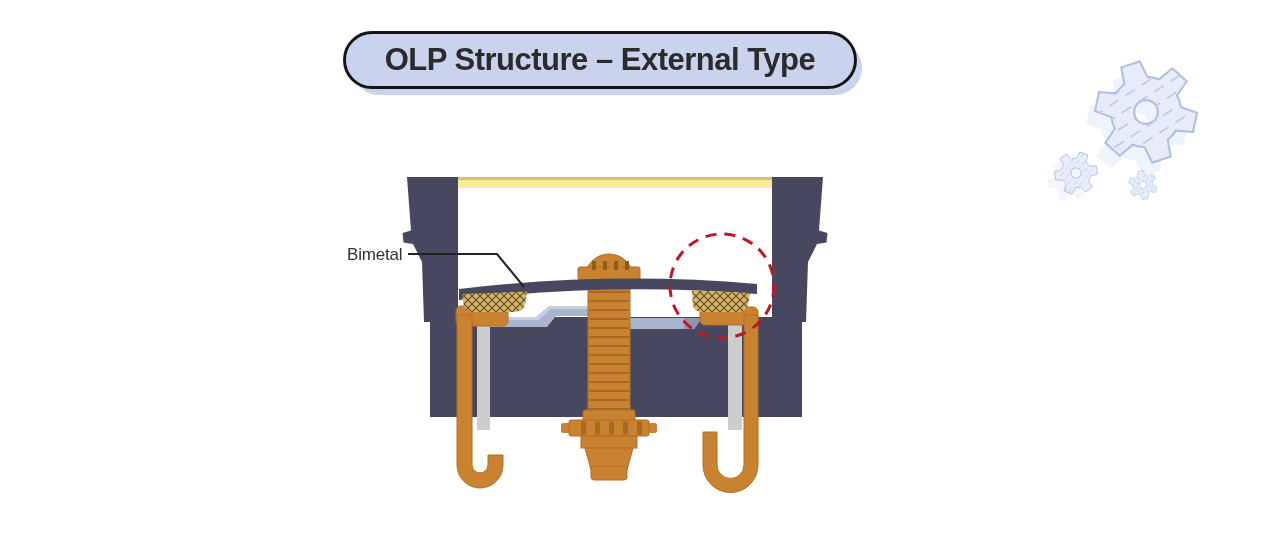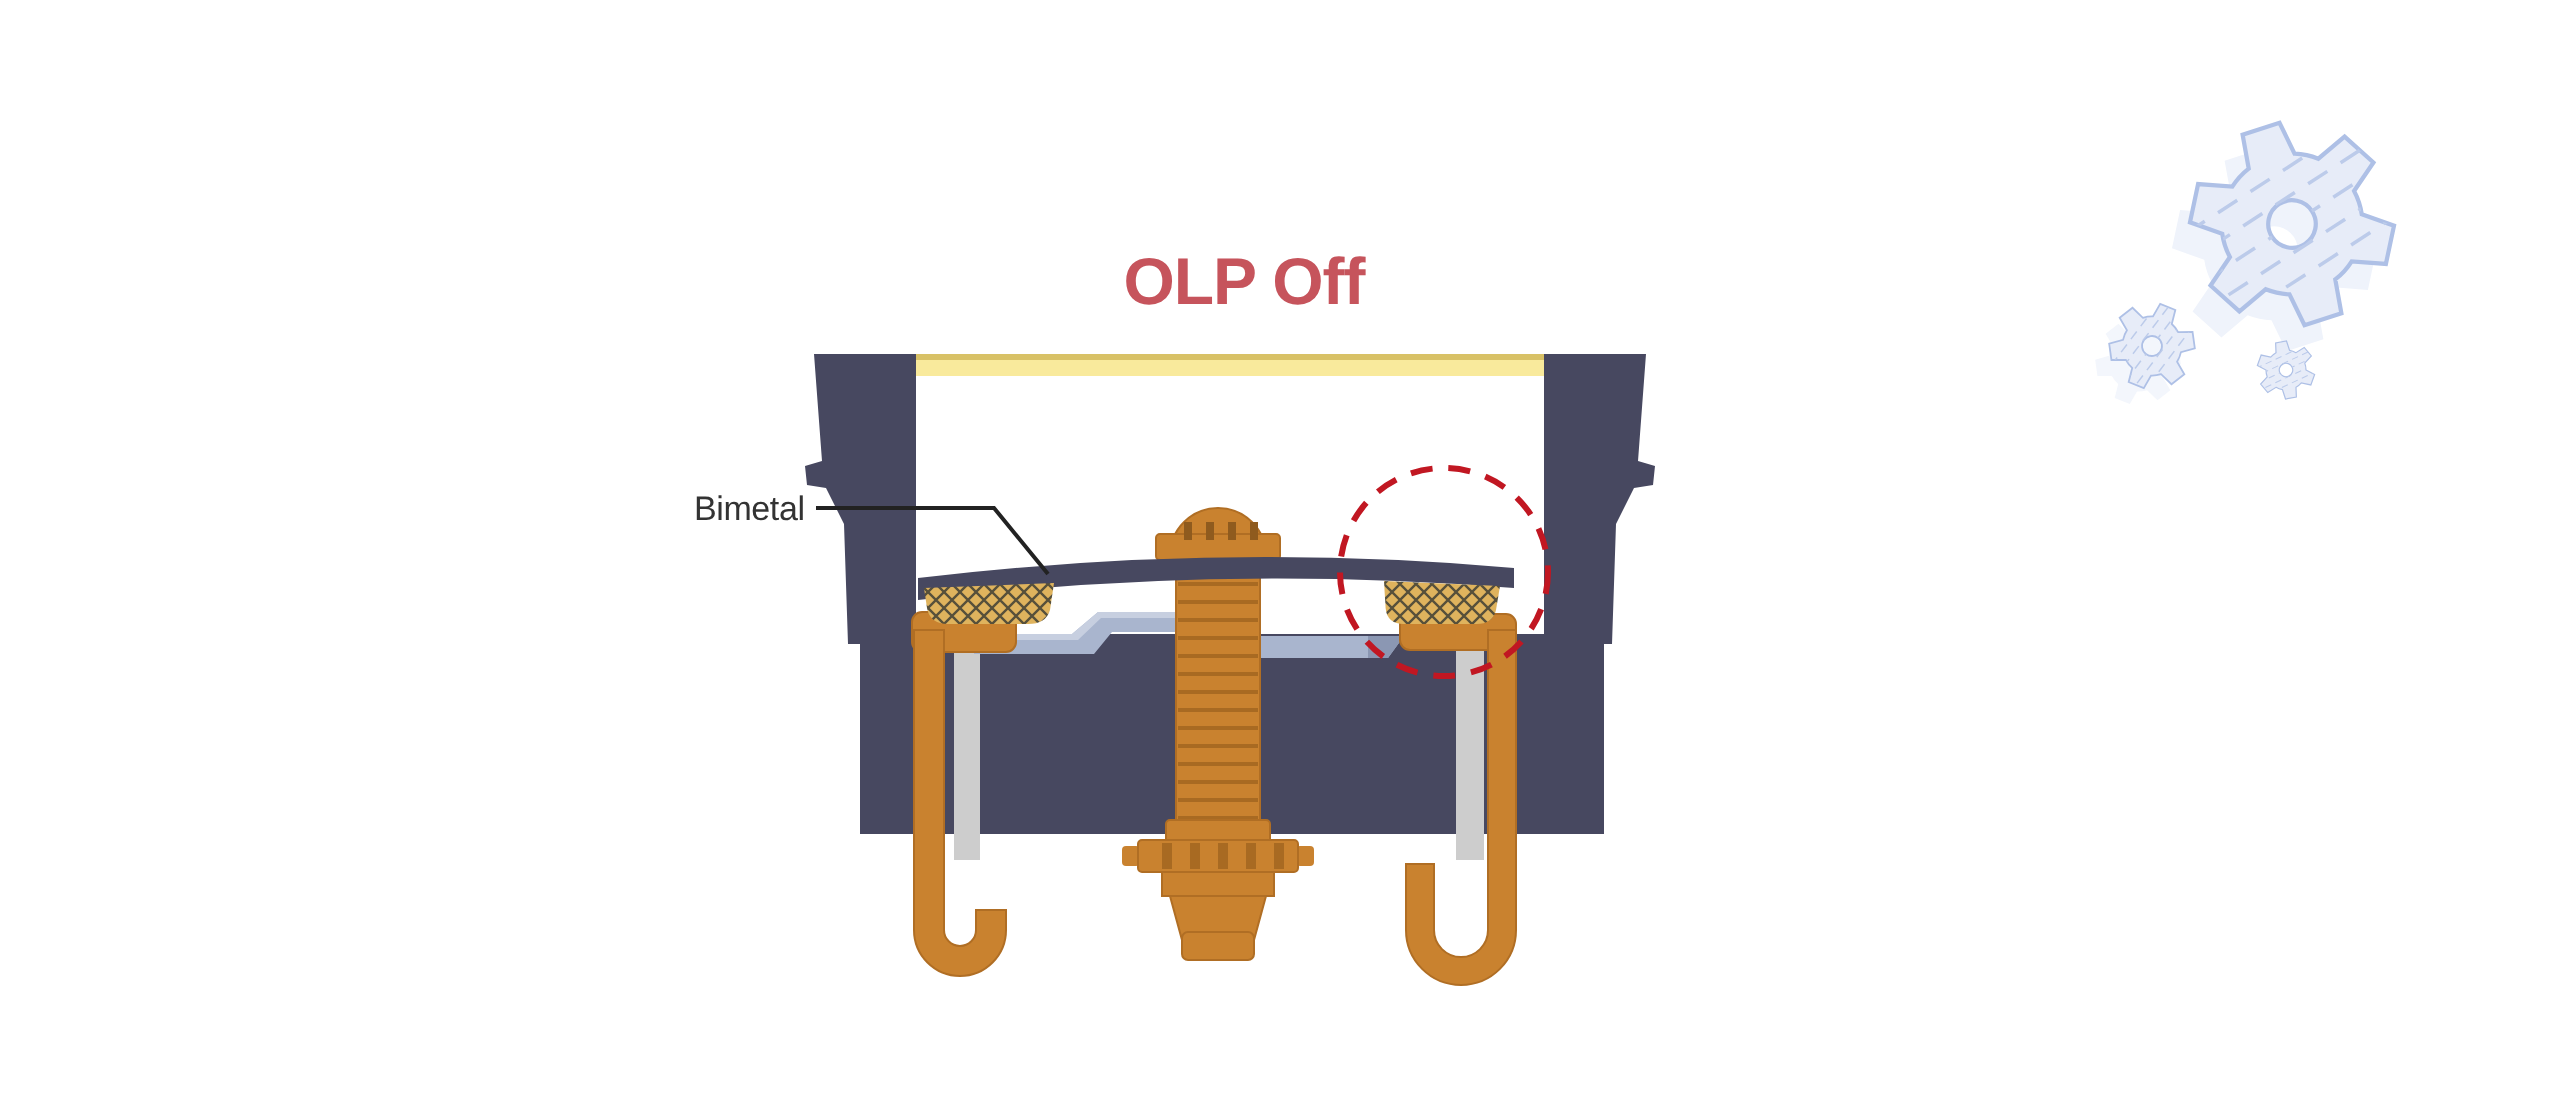--- a/index.html
+++ b/index.html
@@ -149,18 +149,20 @@
     <path d="M459,289 Q610,271 757,284 L757,294 Q610,282 459,300 Z" fill="var(--navy)"></path>
 
     <path d="M462,294 L527,291.5 L525,305 Q523,312 514,312 L474,312 Q465,312 463.5,304 Z" fill="url(#xhatch)"></path>
     <path d="M692,290.5 L750,293 L748,305 Q746.5,312 738,312 L702,312 Q693.5,312 692.8,304 Z" fill="url(#xhatch)"></path>
 
     <path d="M408,254 L497,254 L524,287" stroke="#222" stroke-width="2" fill="none"></path>
 
     <circle cx="722" cy="286" r="52" fill="none" stroke="var(--red)" stroke-width="3" stroke-dasharray="11 8"></circle>
   </svg>
 
+  <div class="title-pill">
+    <h1>OLP Structure – External Type</h1>
+  </div>
 
-  <div class="subtitle">OLP Off</div>
 
   <div class="part-label">Bimetal</div>
 
 </div>
 
 </body></html>

